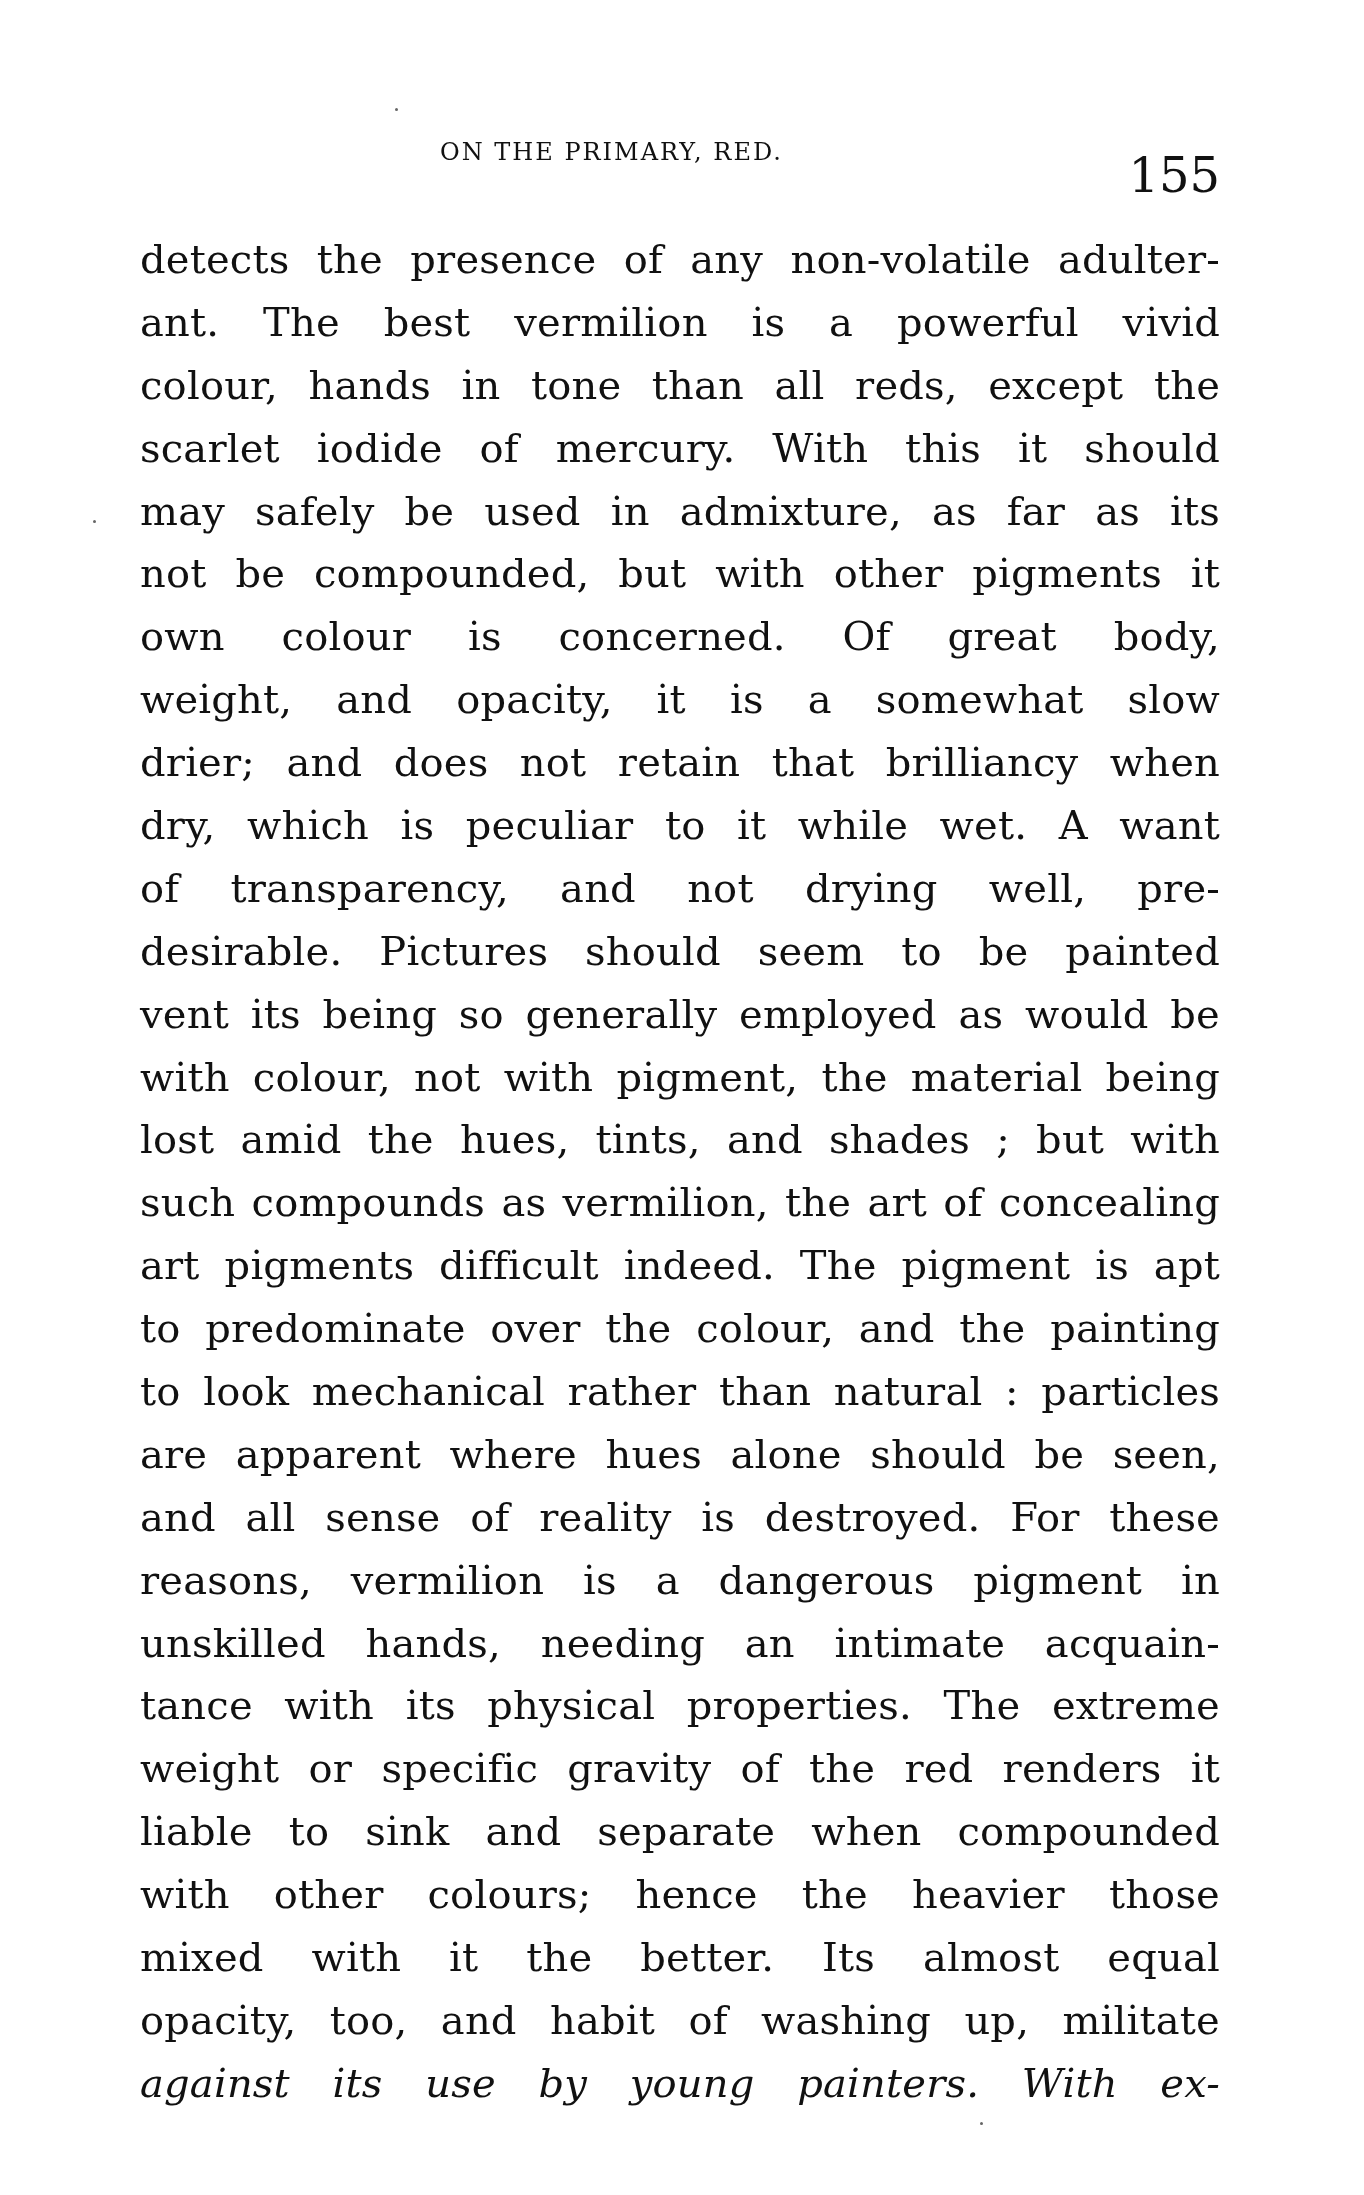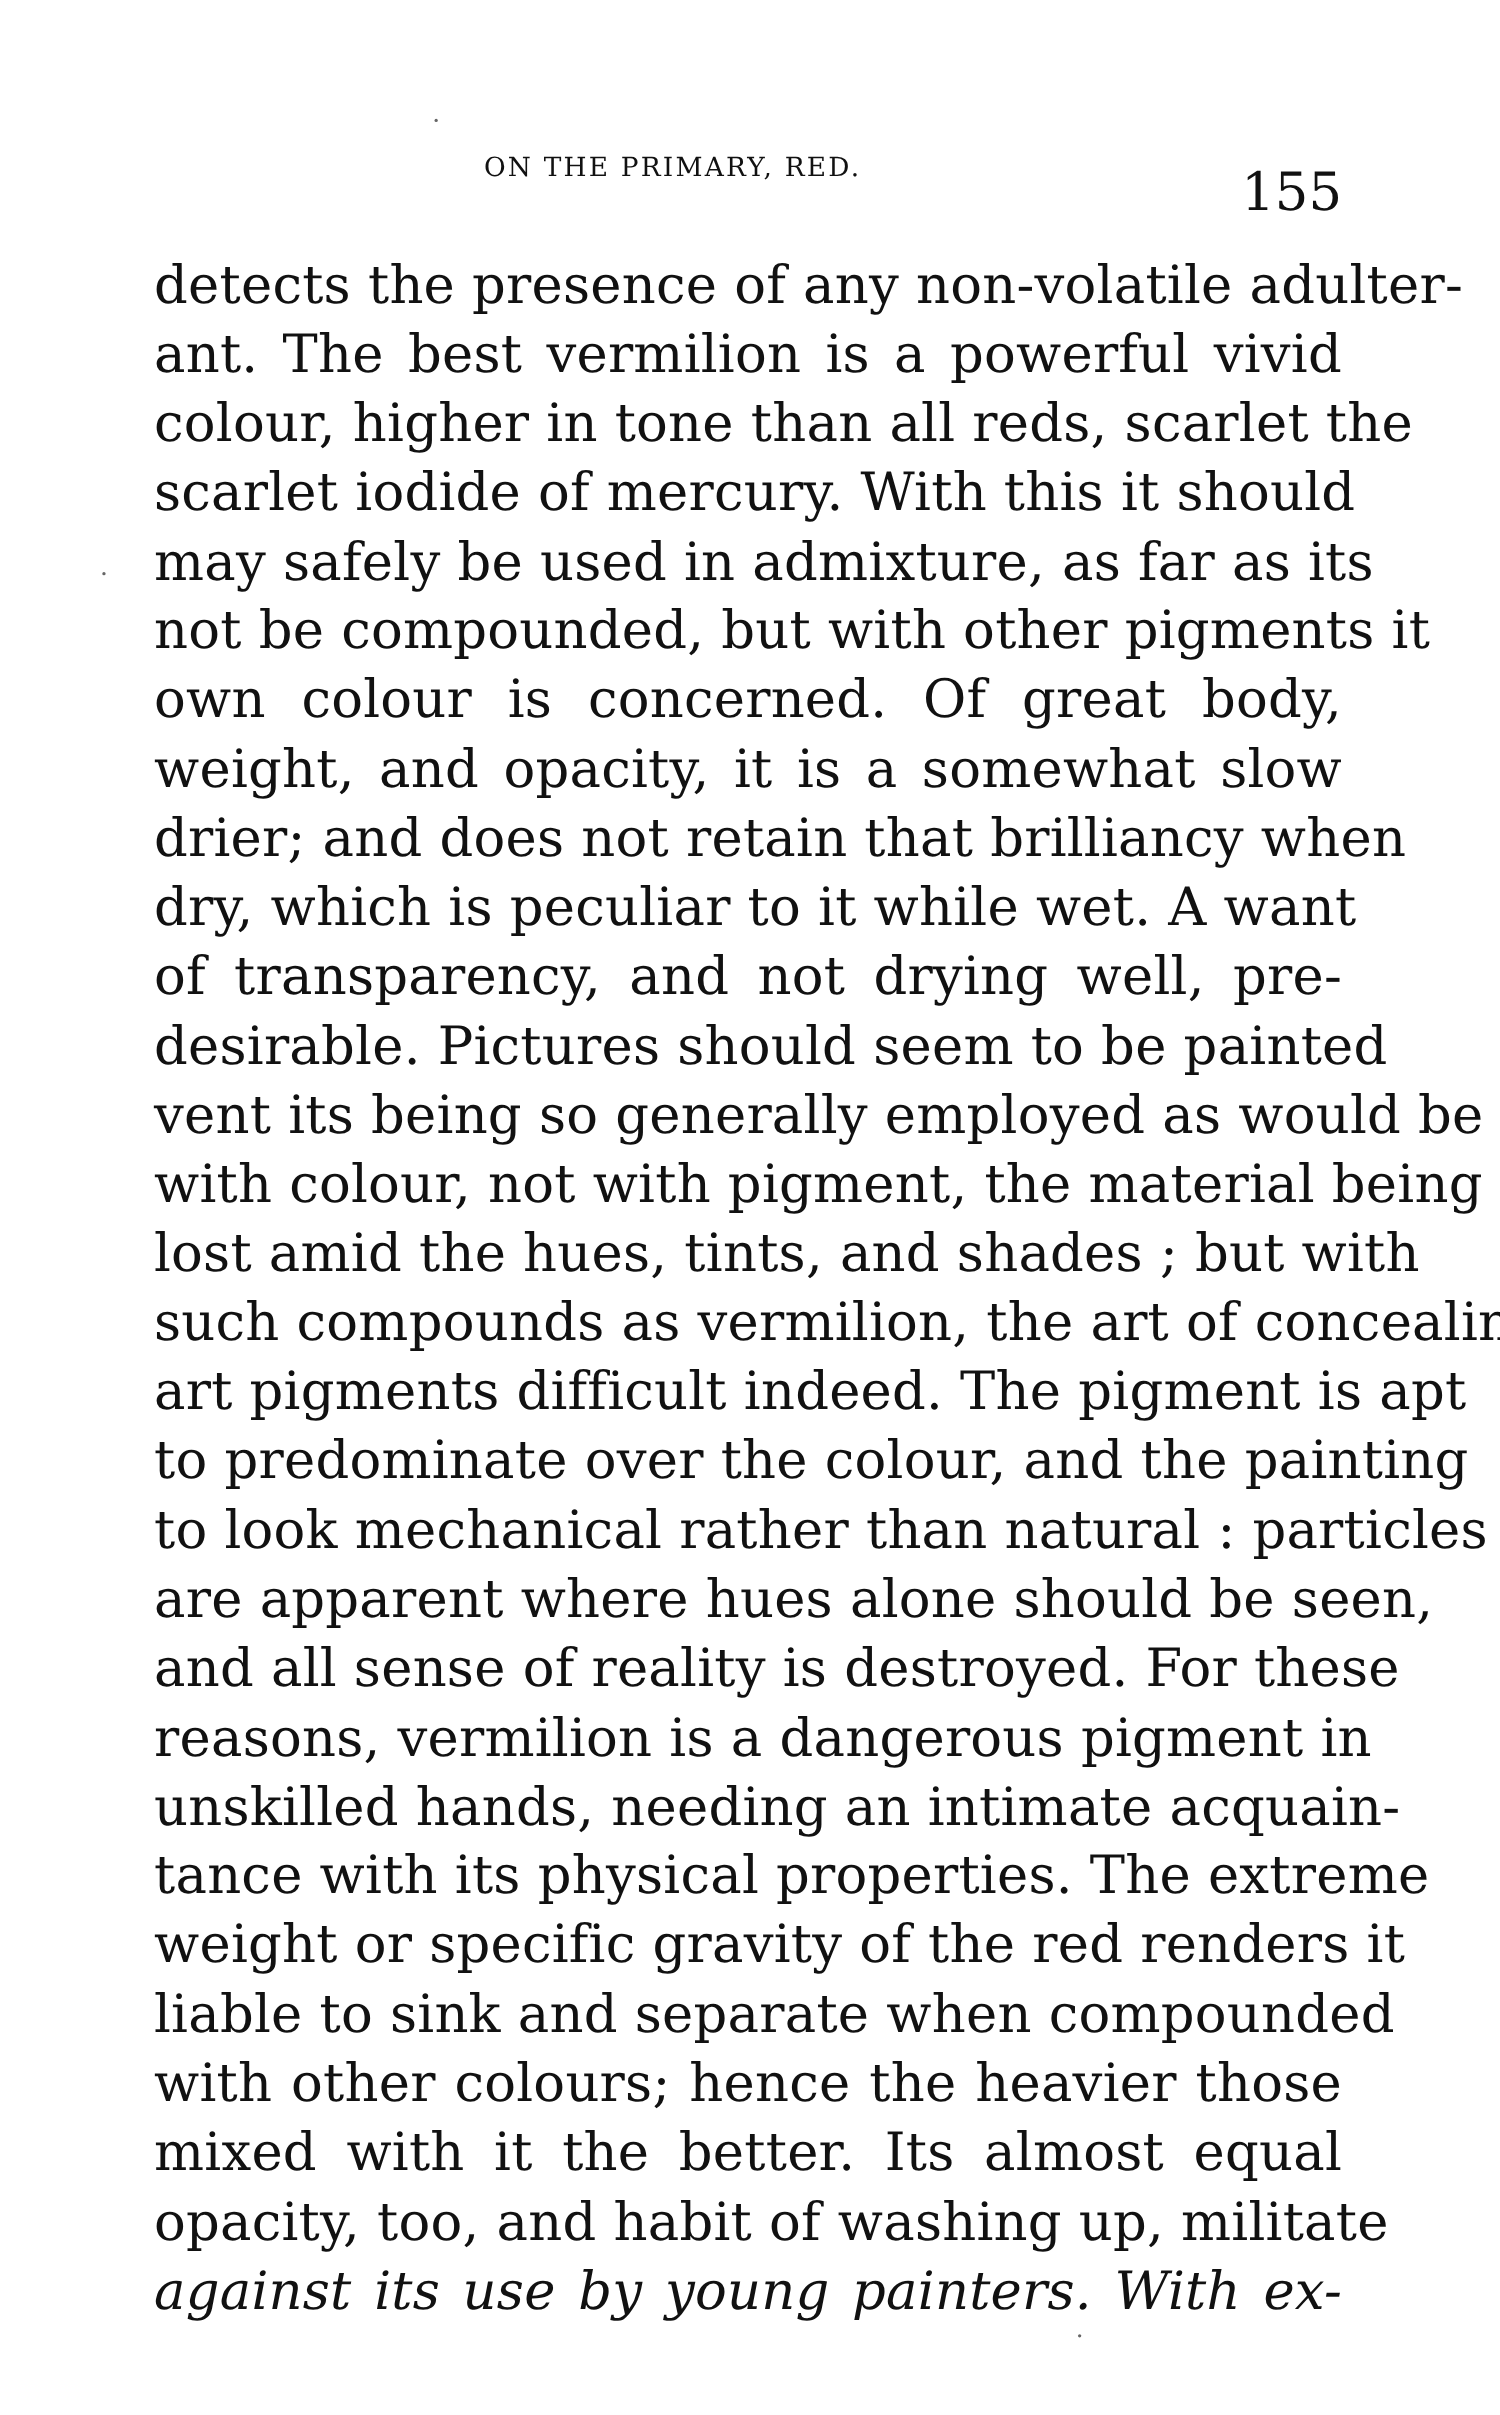--- a/index.html
+++ b/index.html
@@ -48,21 +48,21 @@
     .body-text {
       position: absolute;
       left: 140px;
       top: 228px;
       width: 1080px;
     }
     .line {
       display: block;
       height: 62.9px;
       line-height: 62.9px;
-      font-size: 48px;
+      font-size: 40px;
       white-space: nowrap;
       text-align: justify;
       text-align-last: justify;
       letter-spacing: 0.2px;
     }
     .line.last {
       text-align-last: justify;
       font-style: italic;
     }
     .speck {
@@ -78,21 +78,21 @@
 
 <div class="page">
   <div class="running-head">
     <span class="running-title">On the Primary, Red.</span>
     <span class="page-number">155</span>
   </div>
 
   <div class="body-text" id="body-text">
       <span class="line">detects the presence of any non-volatile adulter-</span>
       <span class="line">ant. The best vermilion is a powerful vivid</span>
-      <span class="line">colour, higher in tone than all reds, scarlet the</span>
+      <span class="line">colour, hands in tone than all reds, except the</span>
       <span class="line">scarlet iodide of mercury. With this it should</span>
       <span class="line">may safely be used in admixture, as far as its</span>
       <span class="line">not be compounded, but with other pigments it</span>
       <span class="line">own colour is concerned. Of great body,</span>
       <span class="line">weight, and opacity, it is a somewhat slow</span>
       <span class="line">drier; and does not retain that brilliancy when</span>
       <span class="line">dry, which is peculiar to it while wet. A want</span>
       <span class="line">of transparency, and not drying well, pre-</span>
       <span class="line">desirable. Pictures should seem to be painted</span>
       <span class="line">vent its being so generally employed as would be</span>

